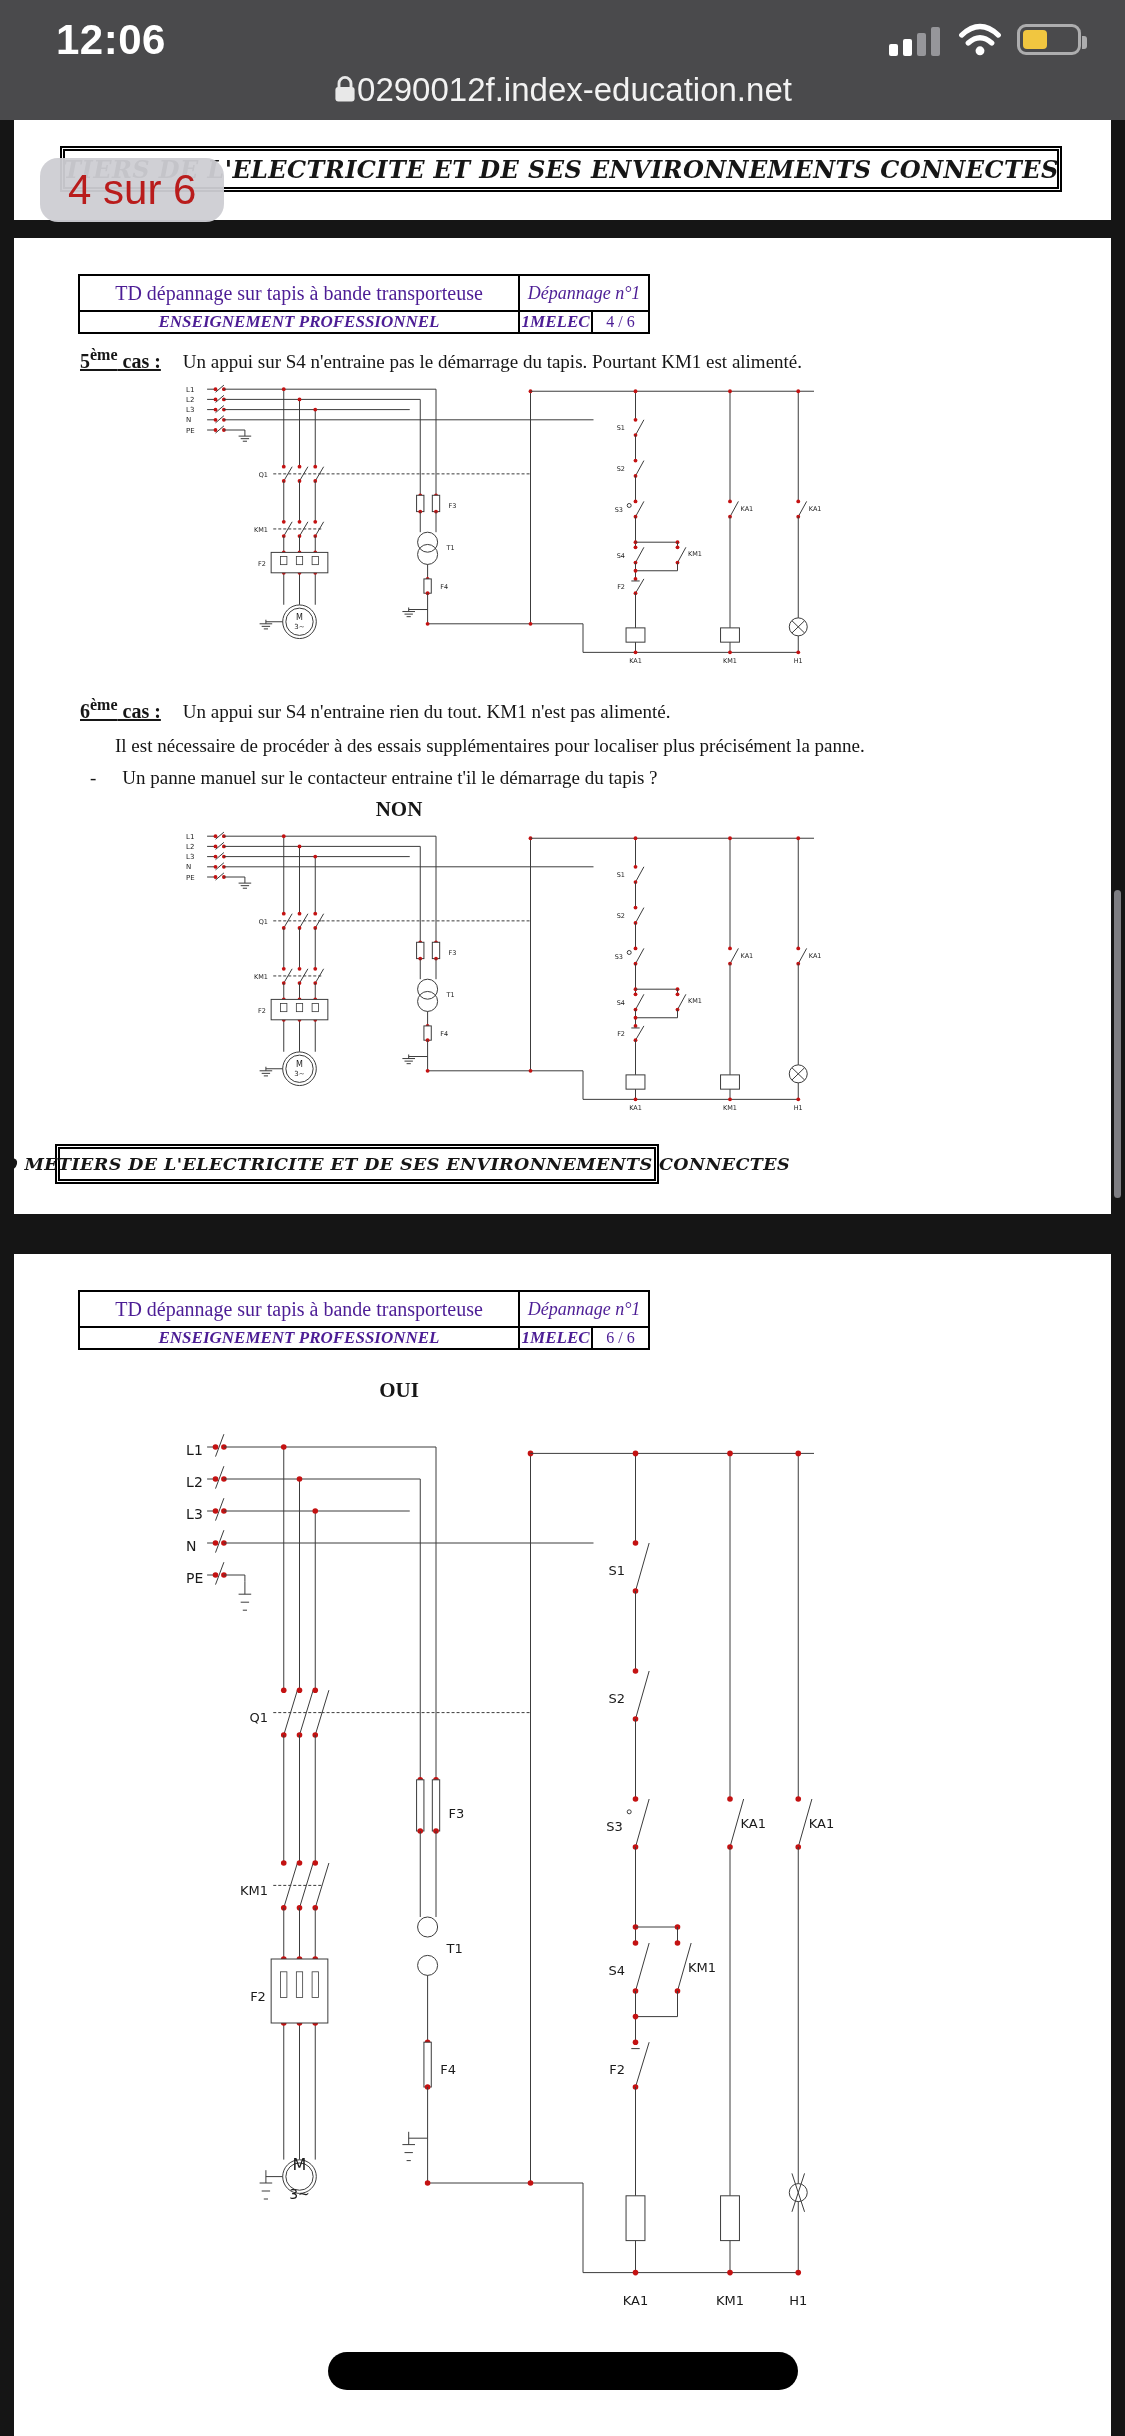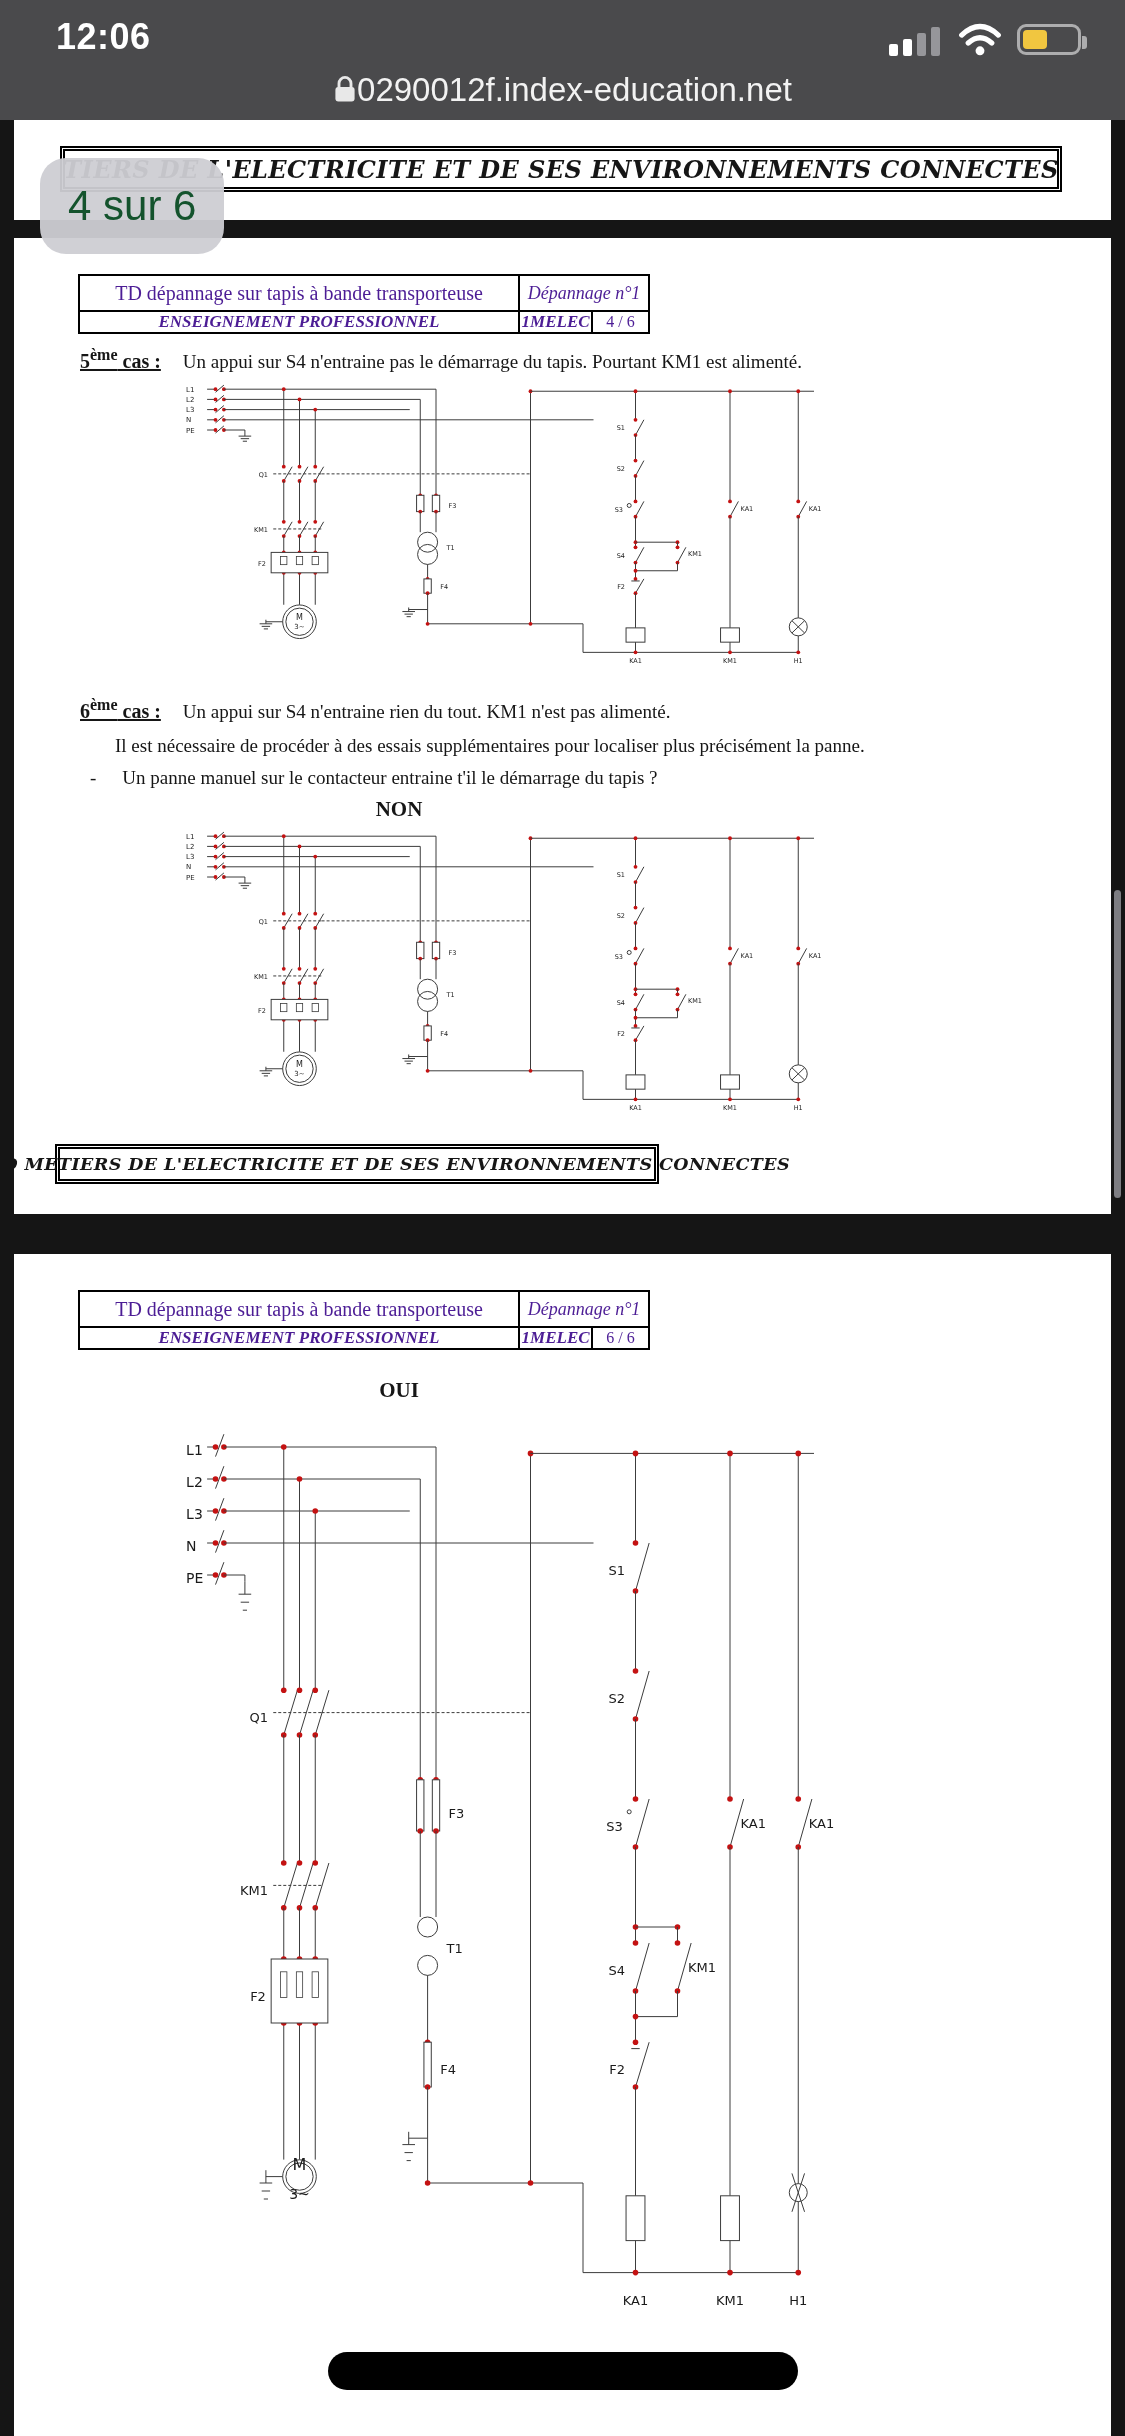--- a/index.html
+++ b/index.html
@@ -2,21 +2,21 @@
 <html><head>
 <meta charset="utf-8">
 <style>
   *{margin:0;padding:0;box-sizing:border-box}
   html,body{width:1125px;height:2436px}
   body{background:#000;font-family:"Liberation Sans",sans-serif;position:relative;overflow:hidden}
   .phone{position:absolute;inset:0;background:#151515}
 
   
   header{position:absolute;top:0;left:0;right:0;height:120px;background:#4a4a4c;z-index:20}
-  .time{position:absolute;left:56px;top:16px;color:#fff;font-size:36px;font-weight:bold;letter-spacing:.5px}
+  .time{position:absolute;left:56px;top:16px;color:#fff;font-size:42px;font-weight:bold;letter-spacing:.5px}
   .status-icons{position:absolute;right:44px;top:22px;display:flex;align-items:center;gap:14px}
   .battery{position:relative;width:64px;height:31px;border:3px solid rgba(255,255,255,.55);border-radius:9px}
   .battery-fill{position:absolute;left:3px;top:3px;bottom:3px;width:42%;border-radius:4px}
   .battery-cap{position:absolute;right:-9px;top:9px;width:5px;height:13px;background:rgba(255,255,255,.55);border-radius:0 3px 3px 0}
   .url-row{position:absolute;left:0;right:0;top:62px;height:56px;display:flex;justify-content:center;align-items:center;color:#f2f2f2;font-size:33px}
 
   
   .viewport{position:absolute;top:120px;left:0;right:0;bottom:0;background:#151515}
   .page{position:relative;margin:0 14px;background:#fff;overflow:hidden;color:#161616}
   .page-partial{height:100px}
@@ -25,21 +25,21 @@
   .page-4{height:976px}
   .page-5{height:1182px}
 
   .banner{border:5px double #000;display:flex;align-items:center;justify-content:center;
           font-family:"DejaVu Serif",serif;font-weight:bold;font-style:italic;background:#fff;
           letter-spacing:.4px;white-space:nowrap}
   .banner-top{position:absolute;left:46px;top:26px;width:1002px;height:46px;font-size:24px}
   .banner-bottom{margin:12px 0 0 41px;width:604px;height:40px;font-size:17.5px}
 
   .page-indicator{position:absolute;left:40px;top:38px;z-index:25;background:rgba(206,206,211,.95);
-     color:#14532d;font-size:42px;padding:24px 28px;border-radius:26px}
+     color:#b91c1c;font-size:42px;padding:8px 28px;border-radius:18px}
 
   
   .doc-table{border-collapse:collapse;margin:36px 0 0 64px;font-family:"Liberation Serif",serif;color:#4c1d95}
   .doc-table td{border:2px solid #000;text-align:center;vertical-align:middle;padding:0}
   .dt-title{width:440px;height:36px;font-size:20px}
   .dt-right{width:130px;font-style:italic;font-size:18px}
   .dt-ens{height:20px;font-weight:bold;font-style:italic;font-size:17px}
   .dt-mel{width:72px;font-weight:bold;font-style:italic;font-size:17px}
   .dt-num{width:56px;font-size:16px}
 

